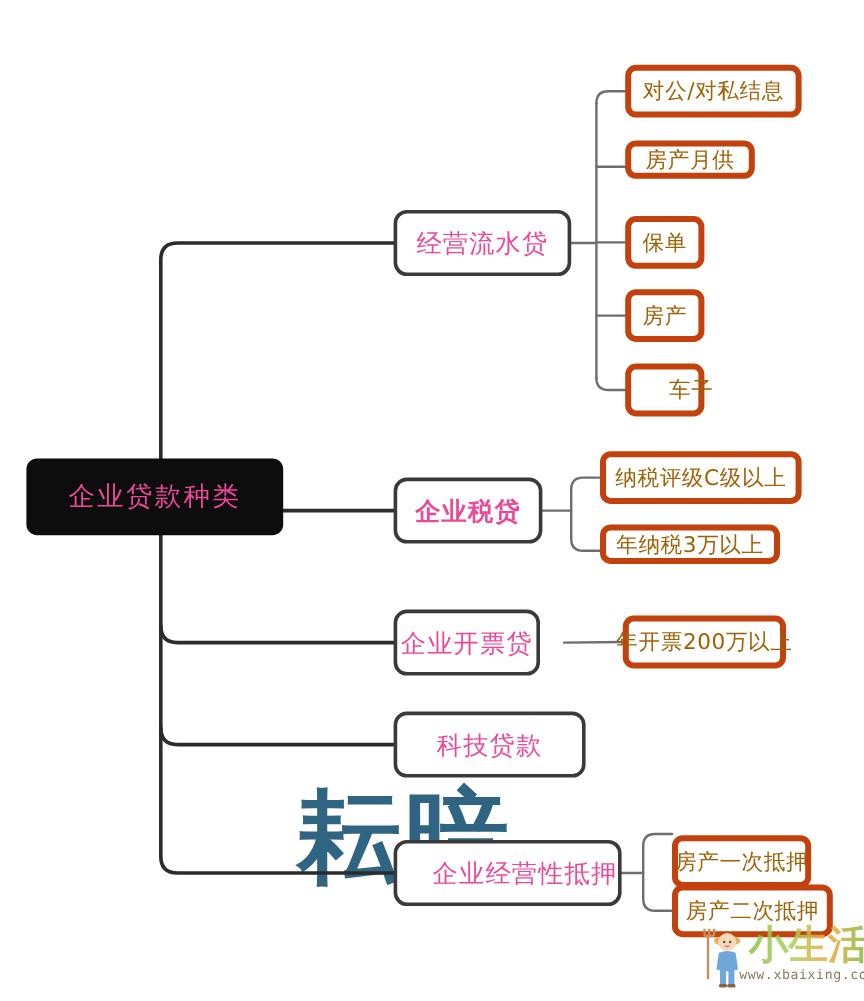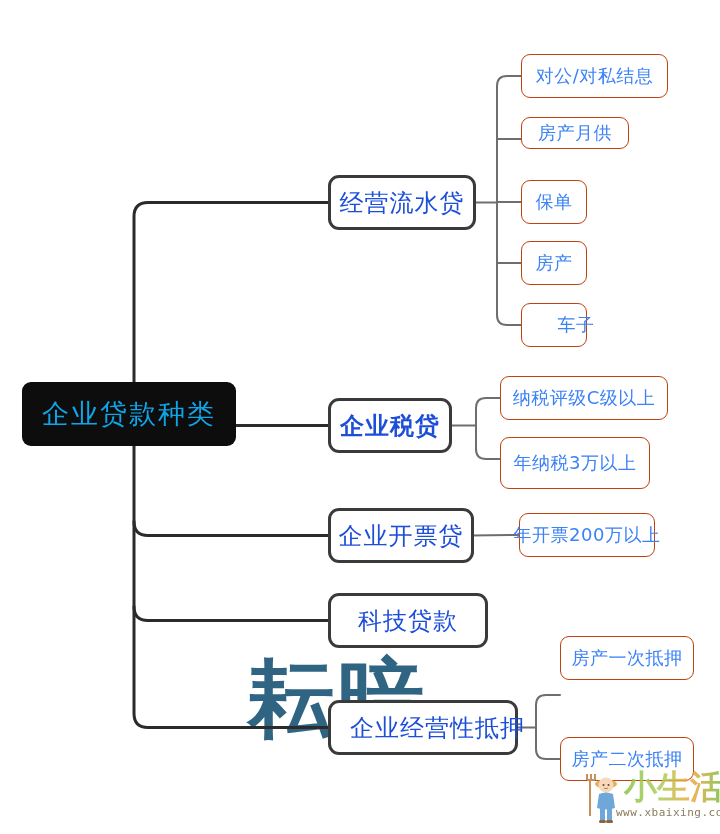--- a/index.html
+++ b/index.html
@@ -74,38 +74,38 @@
     position: absolute;
     box-sizing: border-box;
     display: flex;
     align-items: center;
     justify-content: center;
     background: #ffffff;
     white-space: nowrap;
   }
   .node-root {
     background: #0d0d0d;
-    color: #0ea5e9;
+    color: #ec4899;
     border-radius: 9px;
-    font-size: 27px;
+    font-size: 22px;
     letter-spacing: 2px;
     font-weight: 400;
     font-family: Liberation Mono, monospace;
   }
   .node-l2 {
     border: 3px solid #3a3a3a;
     border-radius: 11px;
-    color: #1d4ed8;
-    font-size: 24px;
+    color: #ec4899;
+    font-size: 21px;
     letter-spacing: 1px;
   }
   .node-l3 {
-    border: 1px solid #c2410c;
+    border: 5px solid #c2410c;
     border-radius: 9px;
-    color: #3b82f6;
+    color: #a16207;
     font-size: 18px;
     letter-spacing: .5px;
   }
 </style>
 </head>
 <body>
 
 <div id="canvas">
 
   <div id="watermark-text">耘暗</div>
@@ -162,36 +162,36 @@
       </div>
       <div class="node node-l3" style="left: 521px; top: 303px; width: 66px; height: 44px; padding-left: 44px;">
         <span>车子</span>
       </div>
       <div class="node node-l2" style="left: 328px; top: 398px; width: 124px; height: 55px; font-weight: bold;">
         <span>企业税贷</span>
       </div>
       <div class="node node-l3" style="left: 500px; top: 376px; width: 168px; height: 44px;">
         <span>纳税评级C级以上</span>
       </div>
-      <div class="node node-l3" style="left: 500px; top: 437px; width: 150px; height: 52px;">
+      <div class="node node-l3" style="left: 500px; top: 437px; width: 150px; height: 33px;">
         <span>年纳税3万以上</span>
       </div>
-      <div class="node node-l2" style="left: 328px; top: 508px; width: 146px; height: 55px;">
+      <div class="node node-l2" style="left: 328px; top: 508px; width: 122px; height: 55px;">
         <span>企业开票贷</span>
       </div>
       <div class="node node-l3" style="left: 519px; top: 513px; width: 136px; height: 44px;">
         <span>年开票200万以上</span>
       </div>
       <div class="node node-l2" style="left: 328px; top: 593px; width: 160px; height: 55px;">
         <span>科技贷款</span>
       </div>
       <div class="node node-l2" style="left: 328px; top: 700px; width: 190px; height: 55px; padding-left: 29px;">
         <span>企业经营性抵押</span>
       </div>
-      <div class="node node-l3" style="left: 560px; top: 636px; width: 134px; height: 44px;">
+      <div class="node node-l3" style="left: 560px; top: 696px; width: 116px; height: 44px;">
         <span>房产一次抵押</span>
       </div>
       <div class="node node-l3" style="left: 560px; top: 737px; width: 134px; height: 44px; align-items: center;">
         <span>房产二次抵押</span>
       </div>
     </div>
 
   <div id="logo-watermark">
     <svg style="position:absolute;left:0;top:2px;" width="34" height="52" viewBox="0 0 34 52">
       <rect x="3" y="8" width="2" height="36" fill="#c98f5a"></rect>

